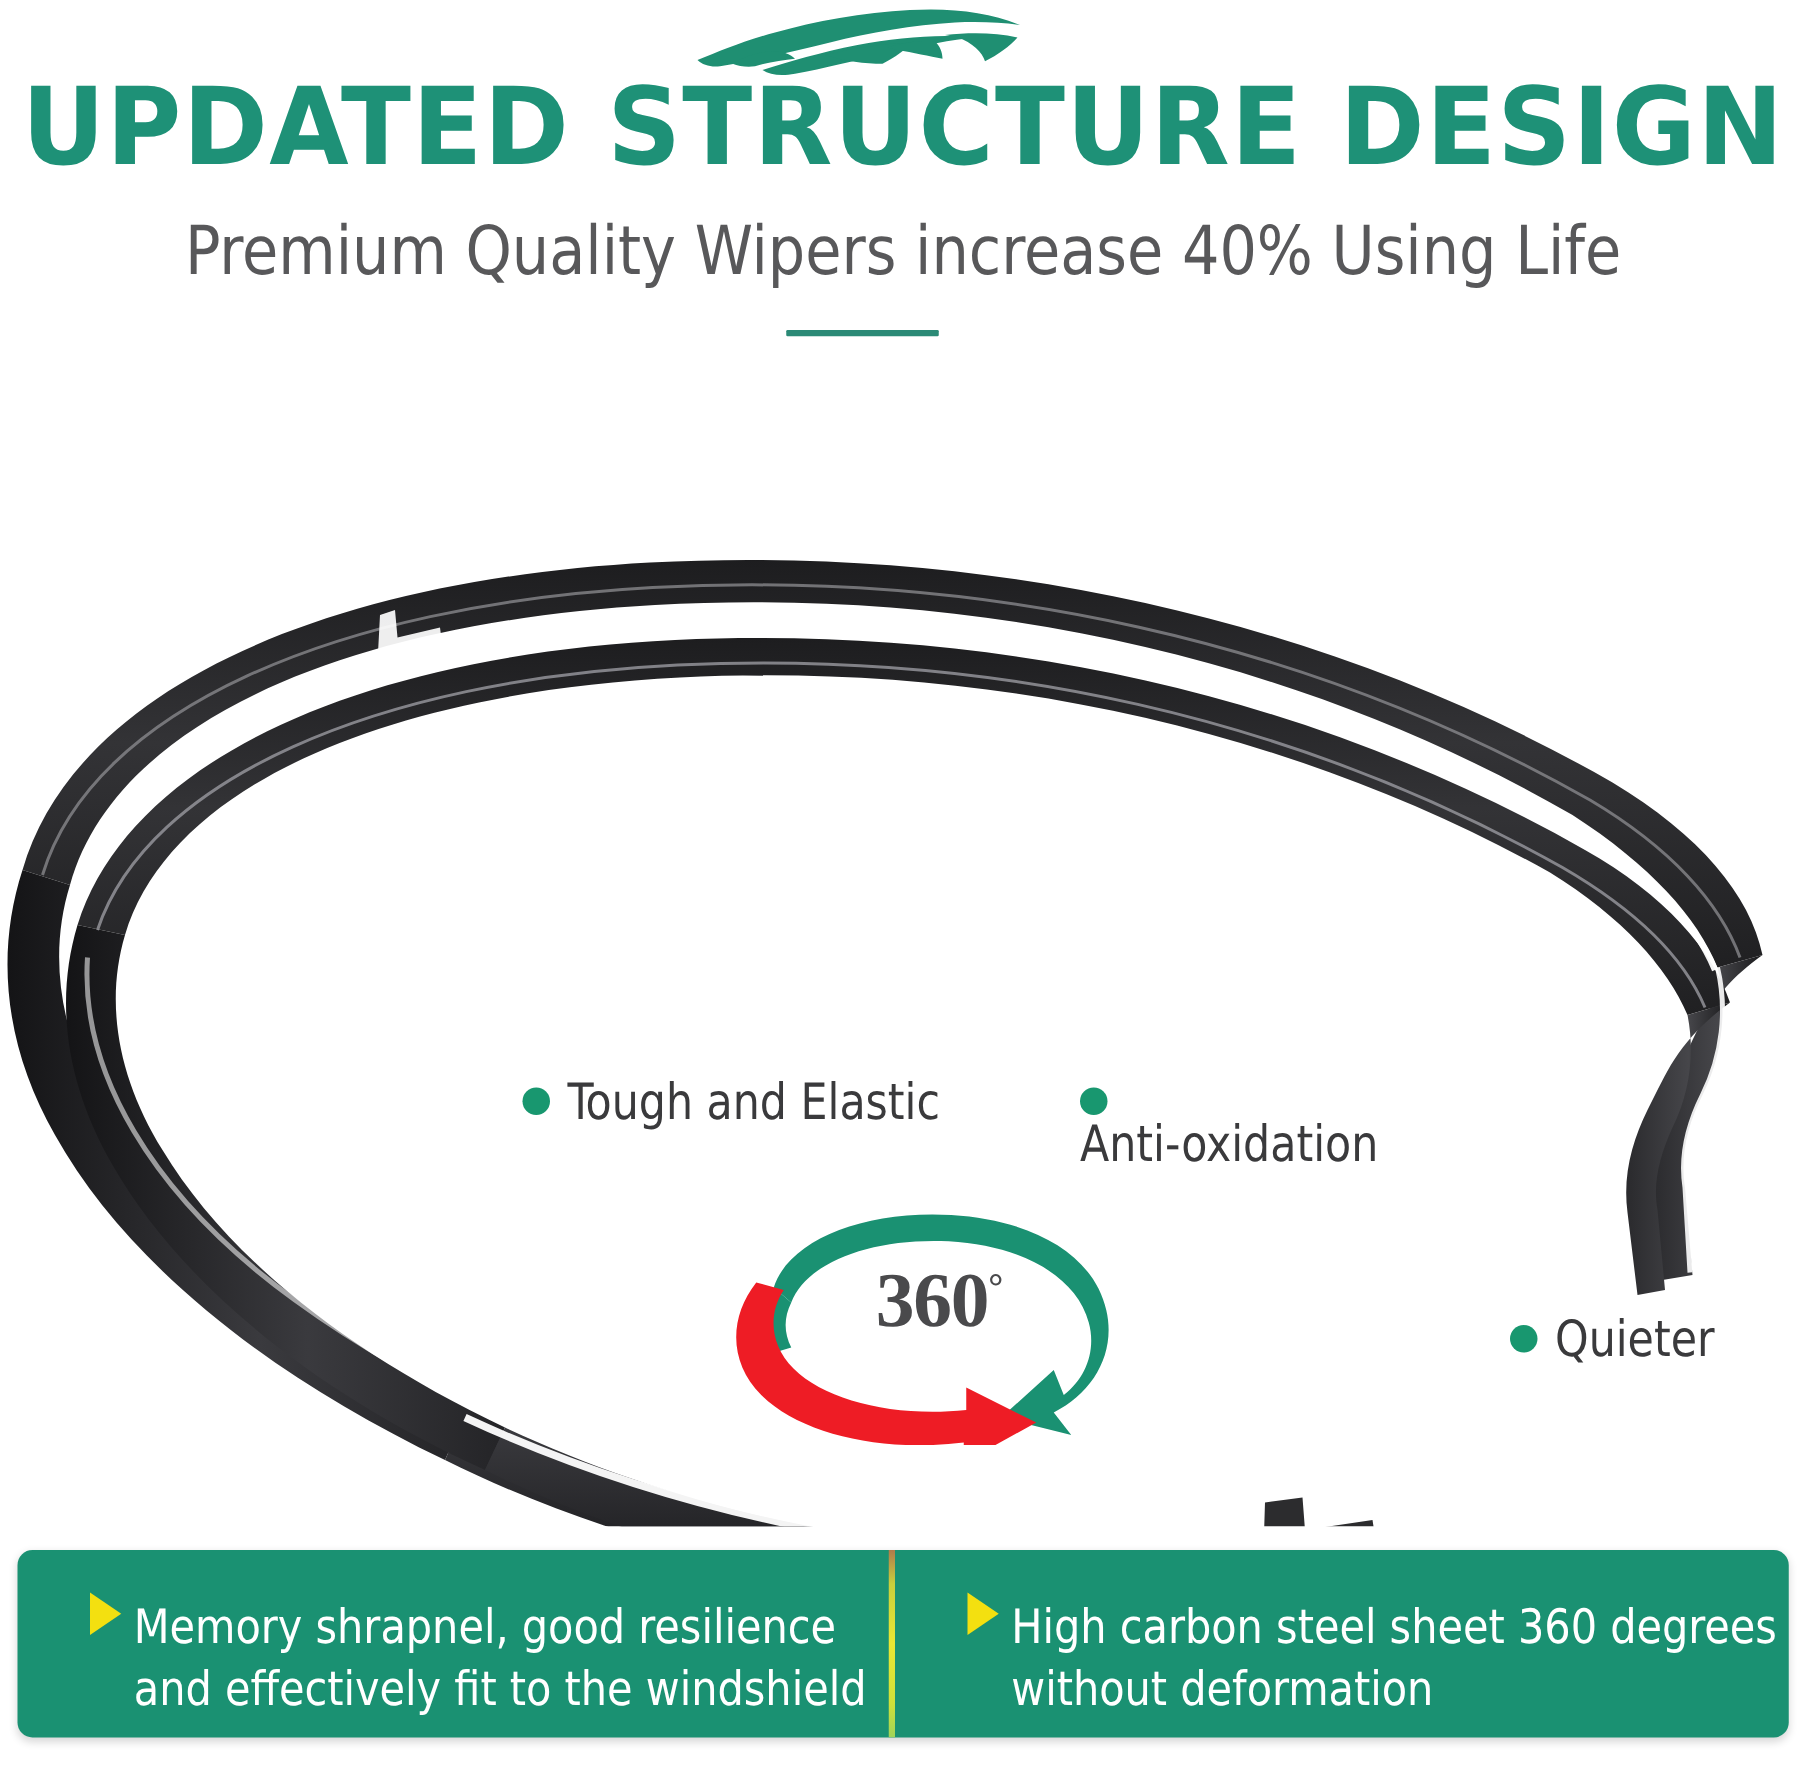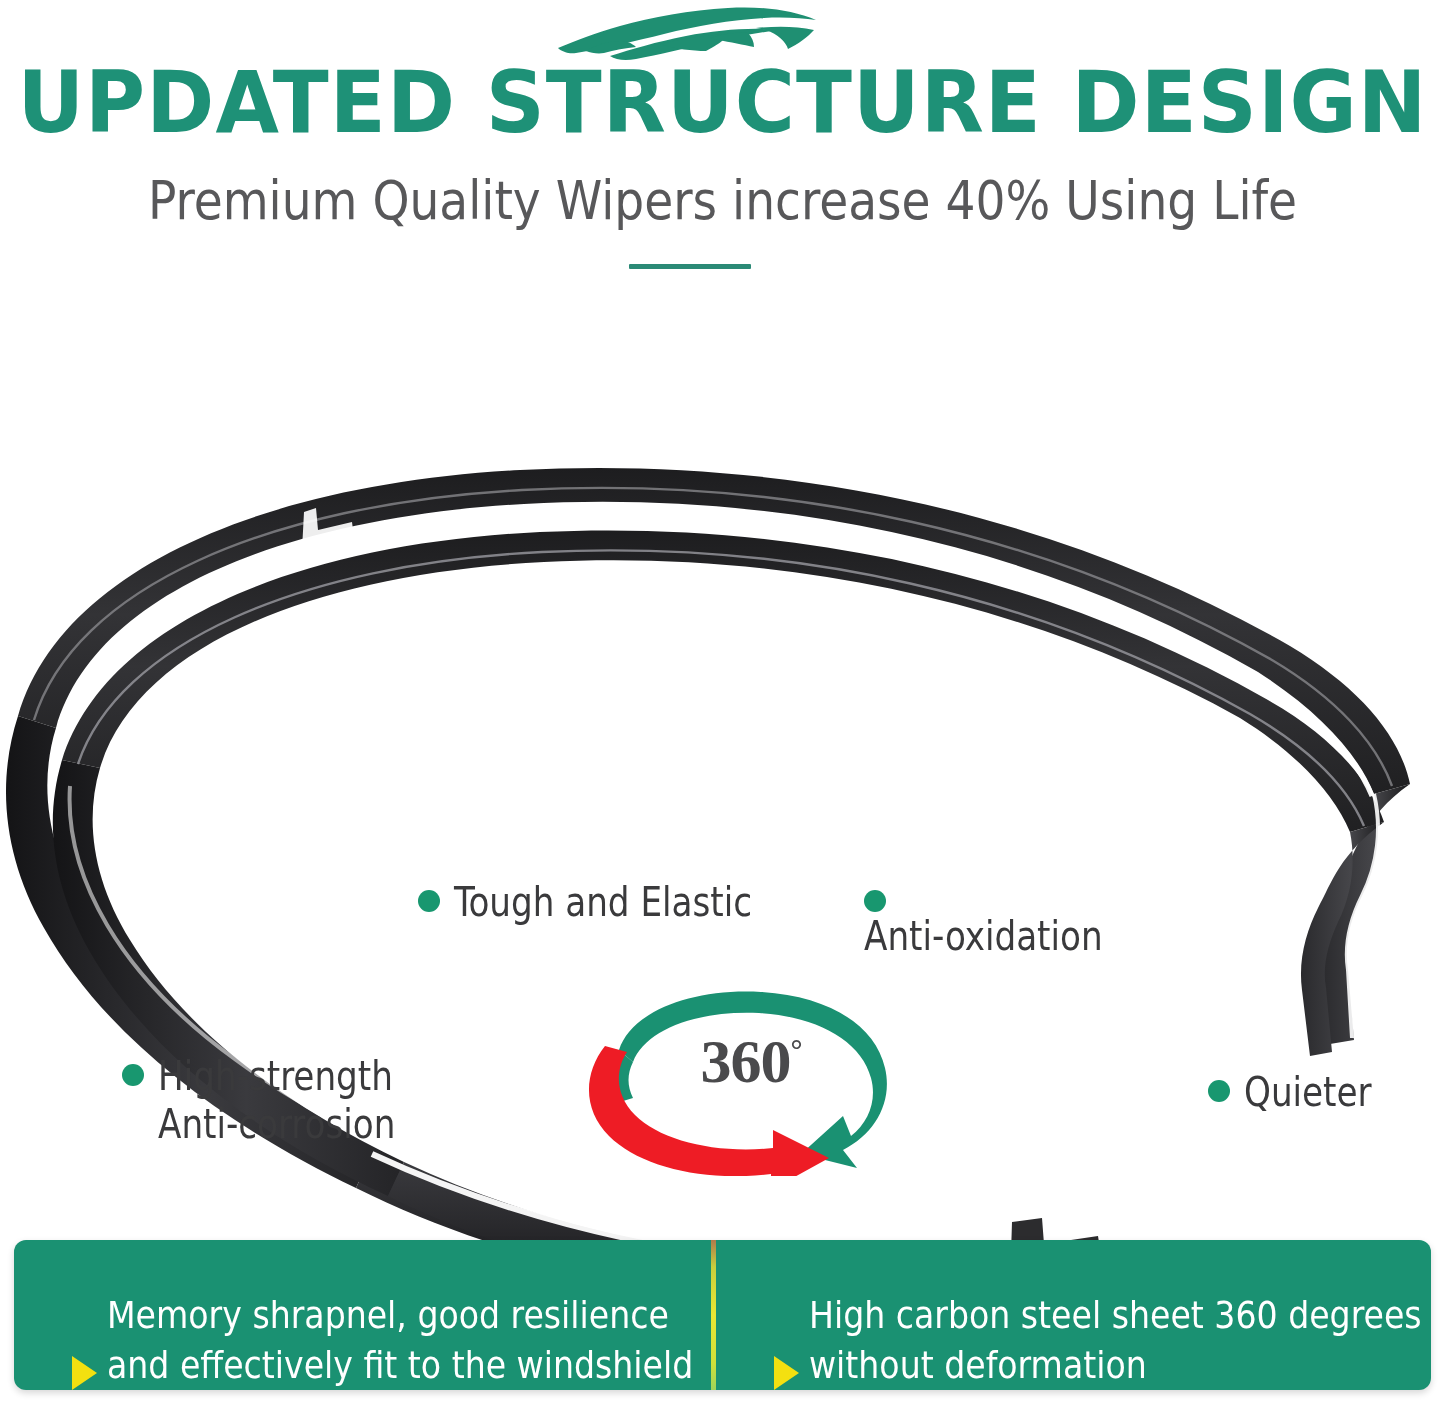--- a/index.html
+++ b/index.html
@@ -71,21 +71,21 @@
     top: 264px;
     width: 122px;
     height: 5px;
     background: #2b8a76;
     border-radius: 1px;
   }
 
   
   #product-area {
     position: absolute;
-    left: 0; top: 316px;
+    left: 0; top: 296px;
     width: 1445px;
     height: 925px;
   }
 
   #product-photo {
     position: absolute;
     left: 0; top: 0;
     width: 1445px;
     height: 925px;
   }
@@ -159,23 +159,24 @@
     height: 150px;
     background: #1a9172;
     border-radius: 12px;
     display: flex;
     box-shadow: 0 3px 7px rgba(0,0,0,0.16);
     overflow: hidden;
   }
   .banner-panel {
     flex: 1 1 50%;
     display: flex;
-    align-items: flex-end;
+    align-items: flex-start;
     padding: 0 0 0 58px;
     box-sizing: border-box;
+    margin-top: 36px;
   }
   #banner-divider {
     width: 5px;
     flex: 0 0 auto;
     background: linear-gradient(to bottom, #b07a4c 0%, #c8cf3d 18%, #e9e734 50%, #cfe03a 82%, #9fd45a 100%);
   }
   .banner-arrow {
     width: 0; height: 0;
     border-top: 17px solid transparent;
     border-bottom: 17px solid transparent;
@@ -351,27 +352,20 @@
   <div class="feature-label" id="feature-tough">
     <span class="feature-dot"></span>
     <span class="feature-text">Tough and Elastic</span>
   </div>
 
   <div class="feature-label" id="feature-anti-ox">
     <span class="feature-dot"></span>
     <span class="feature-text">Anti-oxidation</span>
   </div>
 
-  <div class="feature-label" id="feature-highstr">
-    <span class="feature-dot"></span>
-    <span class="feature-text">
-      <span>High-strength</span>
-      <span class="l2">Anti-corrosion</span>
-    </span>
-  </div>
 
   <div class="feature-label" id="feature-quieter">
     <span class="feature-dot"></span>
     <span class="feature-text">Quieter</span>
   </div>
 
   <div id="badge-360">
     <svg viewBox="0 0 340 200" width="340" height="200">
 
       <path d="M 44 74

